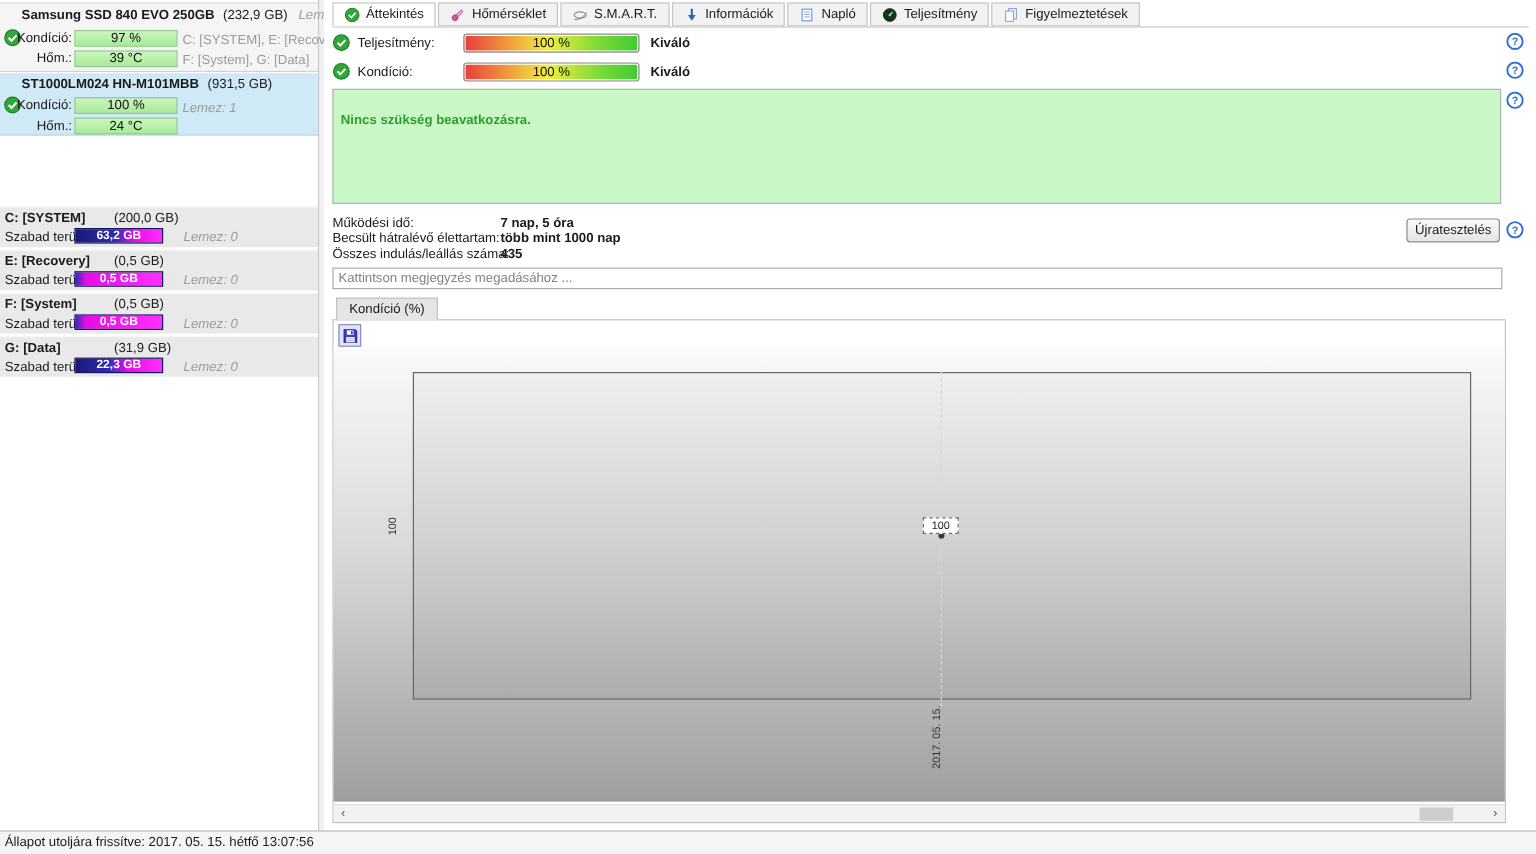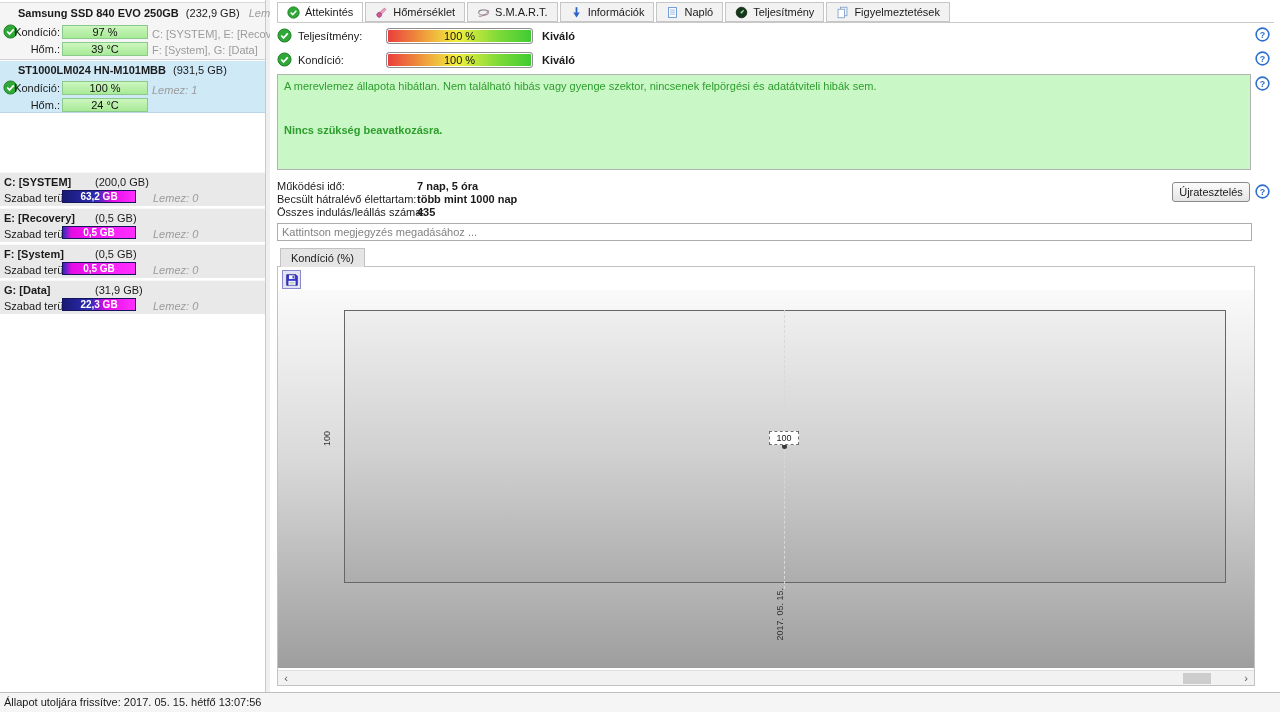--- a/index.html
+++ b/index.html
@@ -44,21 +44,21 @@
   .ovrow-icon { position:absolute; left:7px; width:15px; height:15px; }
   .ovrow-label { position:absolute; left:28px; }
   .bar-perf { position:absolute; left:116px; width:147px; height:16px; border:1px solid #8f8f8f; border-radius:3px;
               background:linear-gradient(90deg,#e93c3c 0%,#ef9b3c 25%,#f2ef3e 48%,#7ad937 78%,#3ecb34 100%);
               box-shadow:inset 0 0 0 1px #ffffff; text-align:center; line-height:15px; font-size:11px; color:#111; }
   .rating { position:absolute; left:272px; font-weight:bold; }
   .helpicon { position:absolute; width:15px; height:15px; }
 
   .greenbox { position:absolute; left:7px; top:74px; width:974px; height:96px; background:#c9f7c5;
               border:1px solid #b2b2b2; padding:4px 6px; color:#2d9e2d; line-height:14px; }
-  .greenbox .bold2 { font-weight:bold; margin-top:30px; }
+  .greenbox .bold2 { font-weight:bold; margin-top:14px; }
 
   .statrow { position:absolute; left:7px; line-height:14px; }
   .statval { position:absolute; left:140px; font-weight:bold; white-space:nowrap; }
   .btn { position:absolute; left:902px; top:182px; width:78px; height:20px; border:1px solid #8a8a8a; border-radius:3px;
          background:linear-gradient(180deg,#fbfbfb,#e4e4e4); text-align:center; line-height:18px; font-size:11px; }
 
   .comment { position:absolute; left:7px; top:223px; width:975px; height:18px; border:1px solid #adadad;
              font-family:"Liberation Sans", sans-serif; font-size:11px; padding:0 4px; color:#222; background:#fff; }
   .comment::placeholder { color:#828282; }
 
@@ -237,21 +237,20 @@
     </svg>
     <div class="ovrow-label" style="top:54px">Kondíció:</div>
     <div class="bar-perf" style="top:52px">100 %</div>
     <div class="rating" style="top:54px">Kiváló</div>
     <svg class="helpicon" style="left:985px; top:51px" viewBox="0 0 16 16">
       <circle cx="8" cy="8" r="6.8" fill="#fff" stroke="#2f6fd0" stroke-width="1.7"></circle>
       <text x="8" y="11.6" text-anchor="middle" font-size="9.5" font-weight="bold" fill="#2f6fd0">?</text>
     </svg>
 
     <div class="greenbox">
-      <div>A merevlemez állapota hibátlan. Nem található hibás vagy gyenge szektor, nincsenek felpörgési és adatátviteli hibák sem.</div>
       <div class="bold2">Nincs szükség beavatkozásra.</div>
     </div>
     <svg class="helpicon" style="left:985px; top:76px" viewBox="0 0 16 16">
       <circle cx="8" cy="8" r="6.8" fill="#fff" stroke="#2f6fd0" stroke-width="1.7"></circle>
       <text x="8" y="11.6" text-anchor="middle" font-size="9.5" font-weight="bold" fill="#2f6fd0">?</text>
     </svg>
 
     <div class="statrow" style="top:179px">
       <span>Működési idő:</span>
       <span class="statval">7 nap, 5 óra</span>

